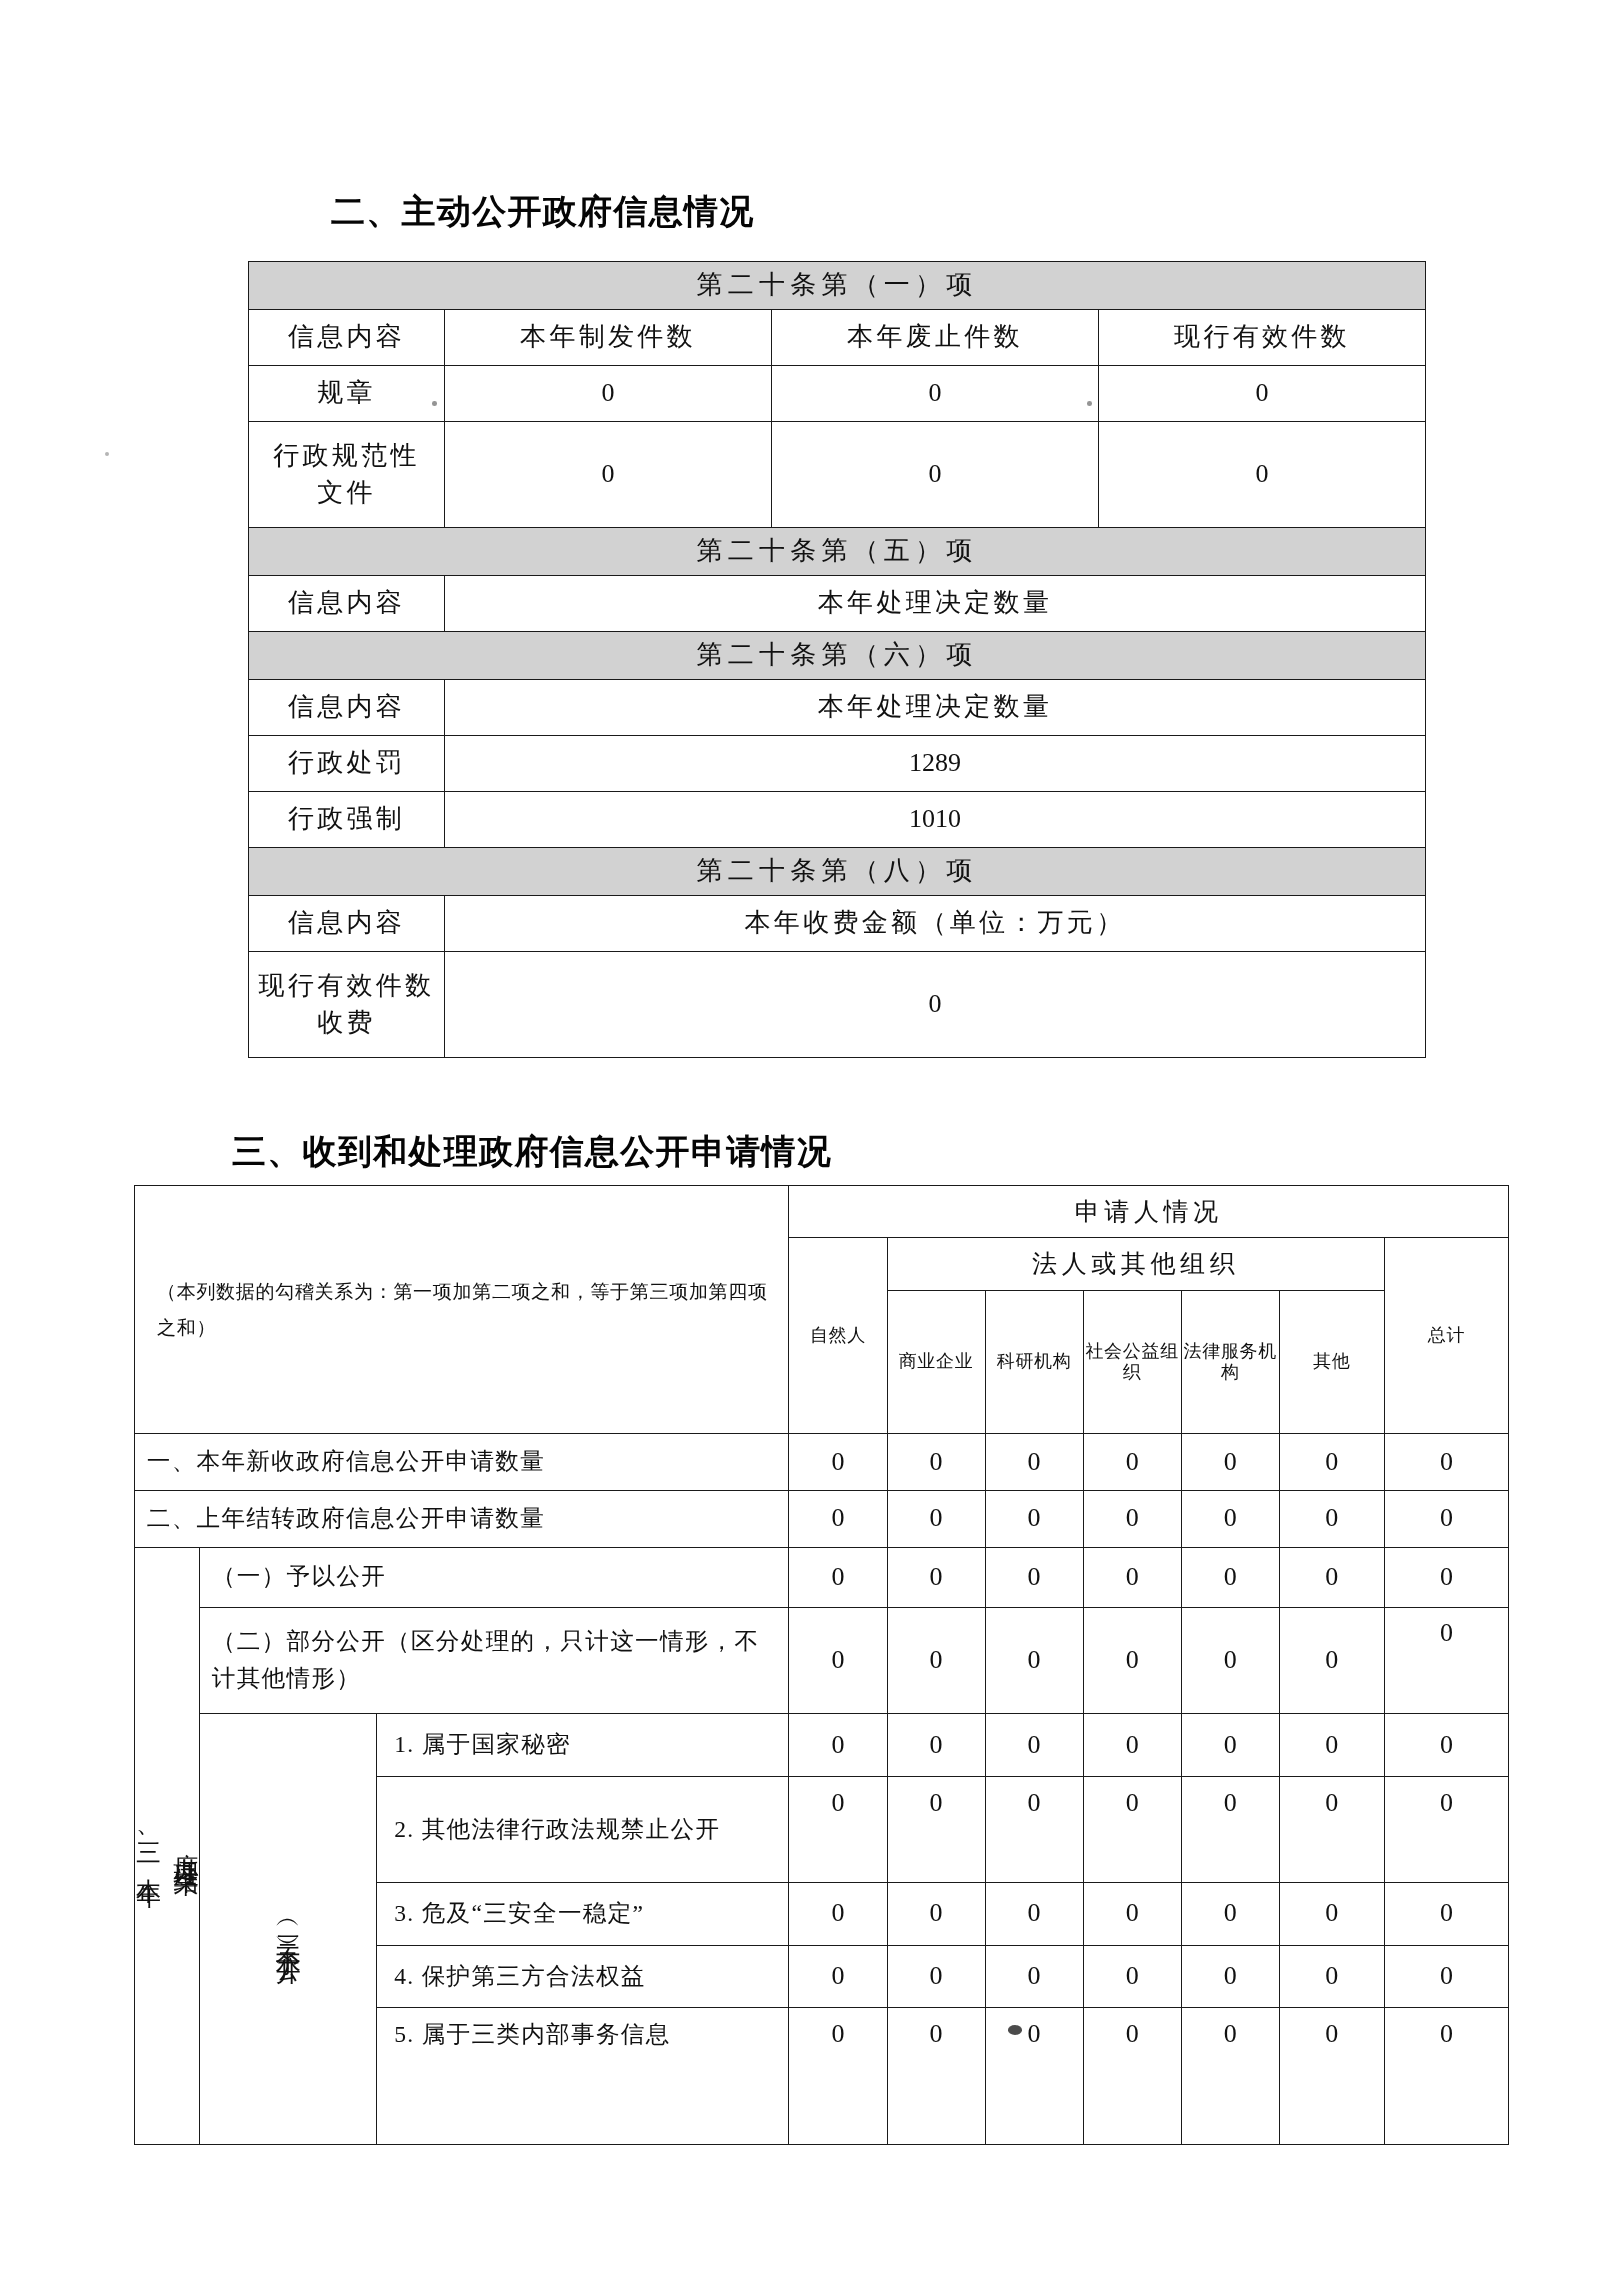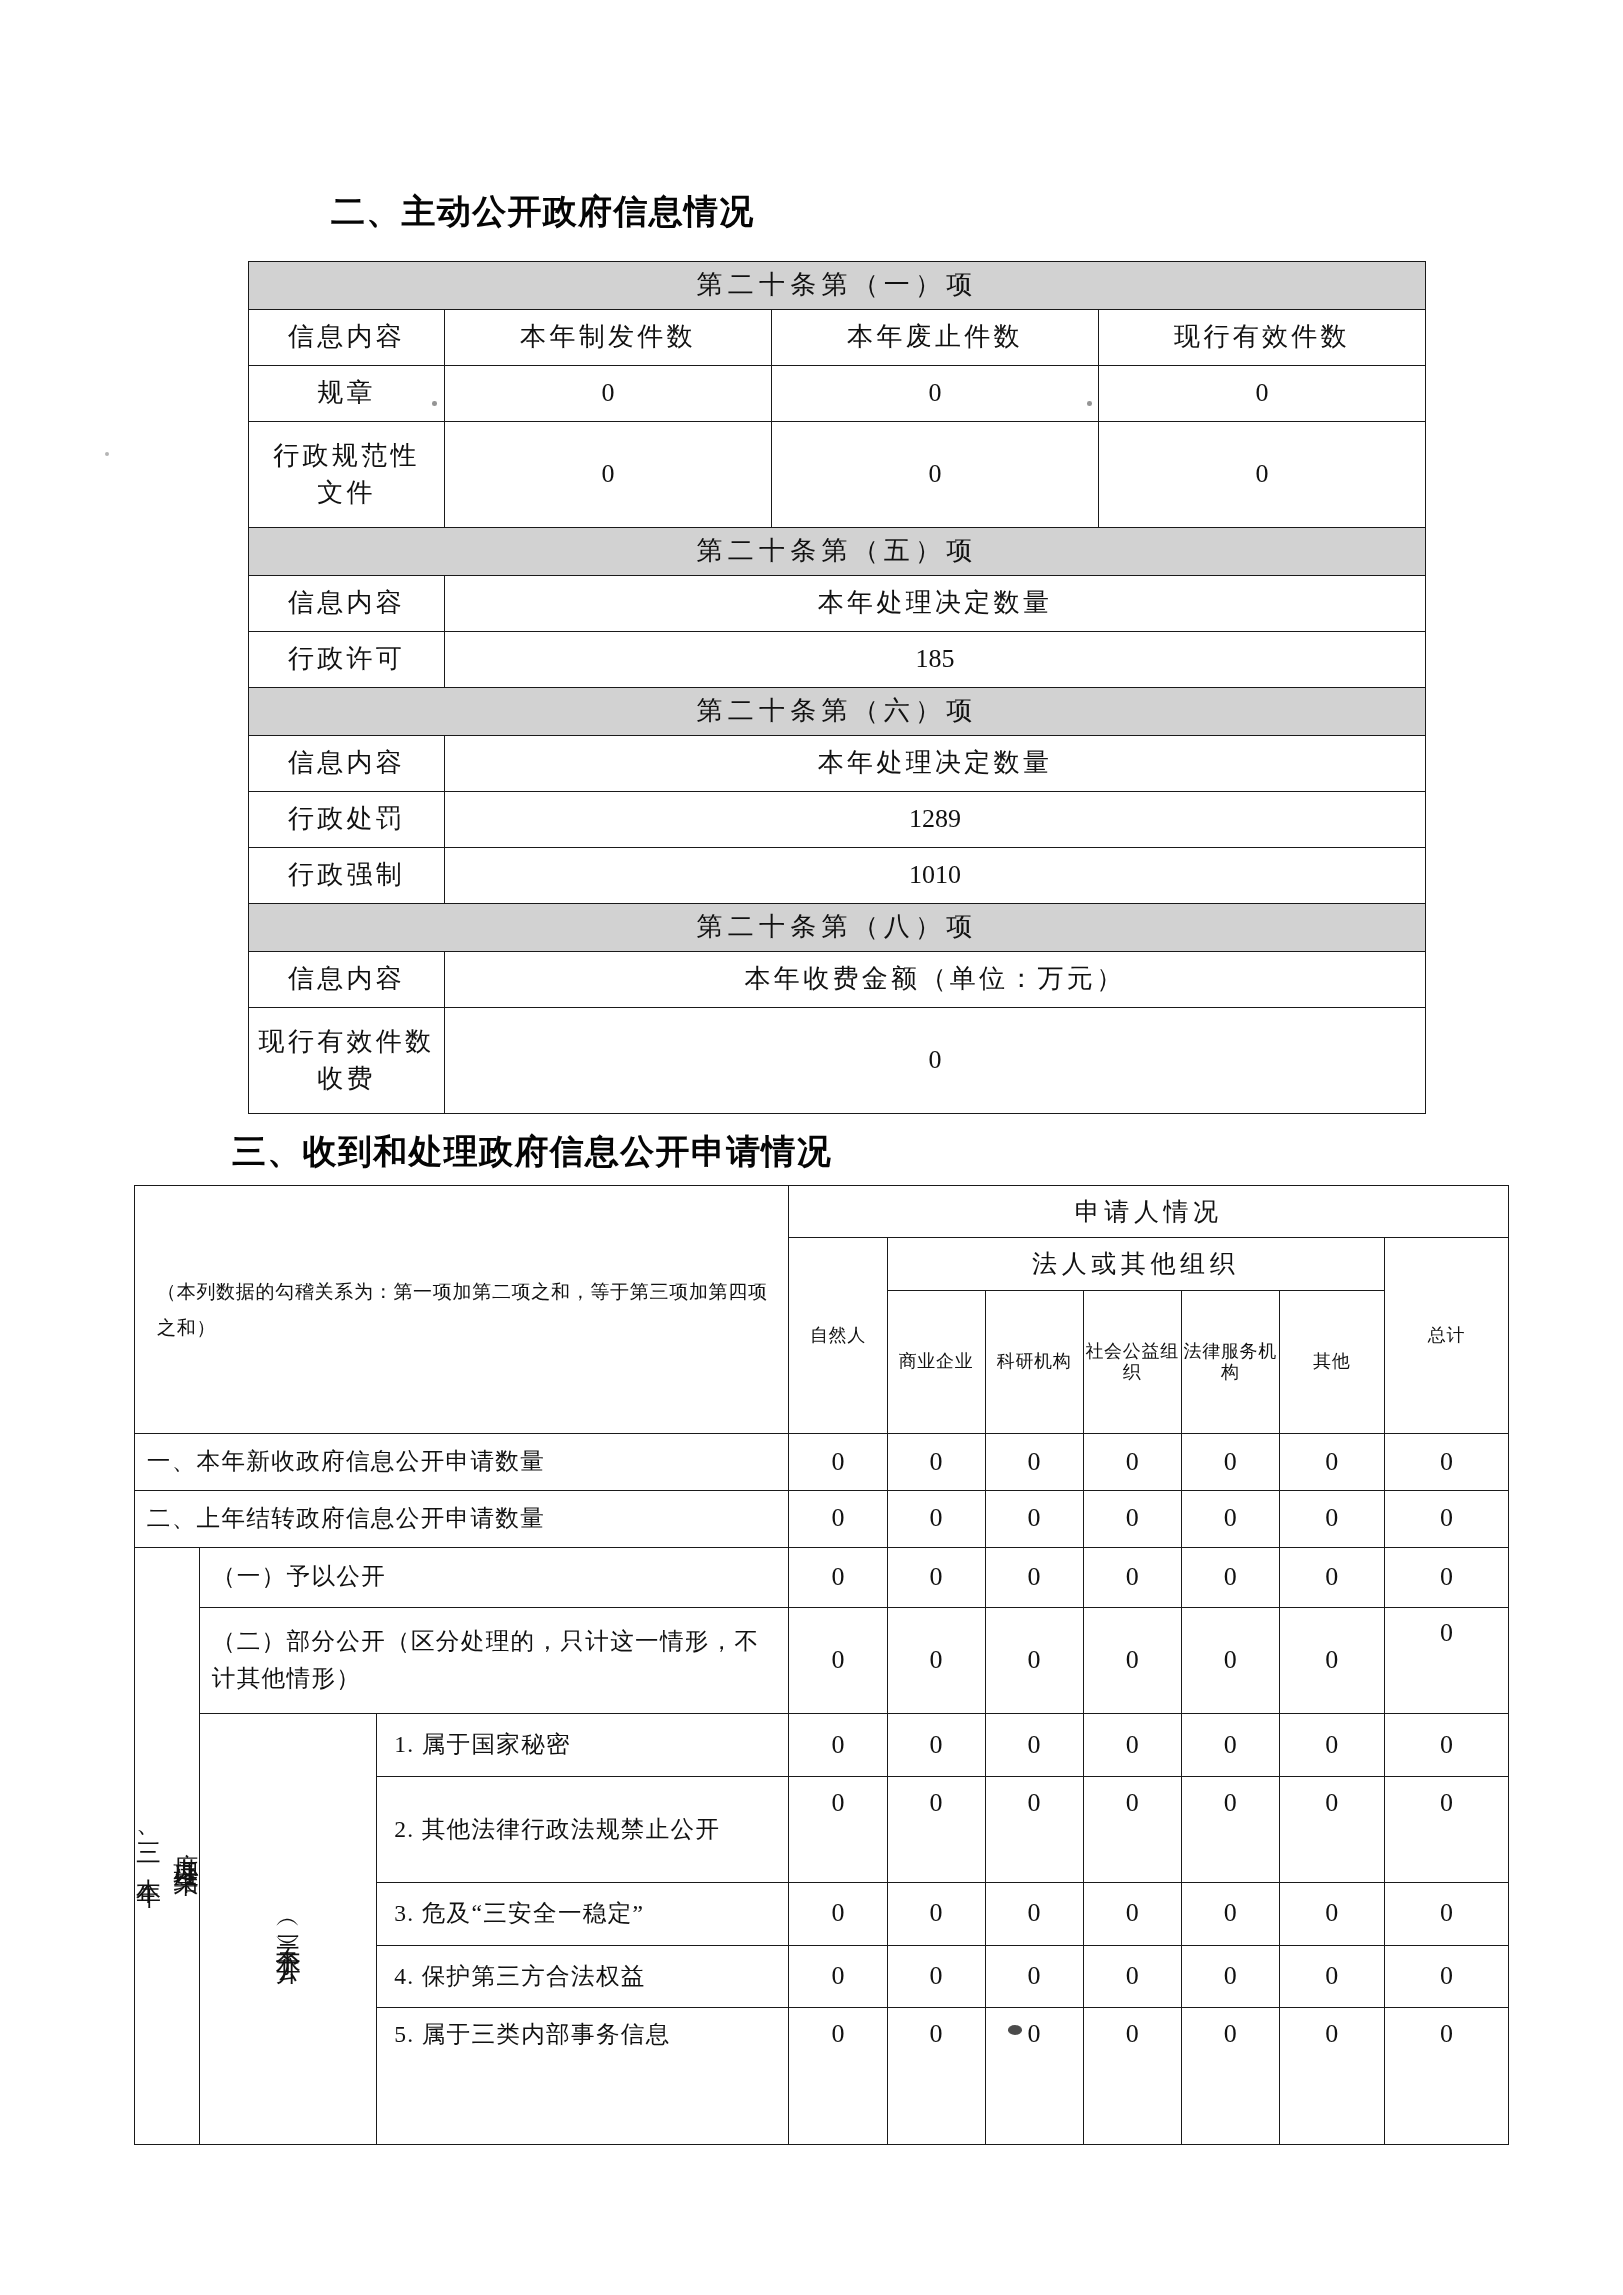--- a/index.html
+++ b/index.html
@@ -181,24 +181,20 @@
         <td class="h-tall num">0</td>
       </tr>
 
       <tr>
         <td class="band" colspan="4">第二十条第（五）项</td>
       </tr>
       <tr>
         <td class="h-1line rowlabel">信息内容</td>
         <td class="h-1line rowlabel" colspan="3">本年处理决定数量</td>
       </tr>
-      <tr>
-        <td class="h-1line rowlabel">行政许可</td>
-        <td class="h-1line num" colspan="3">185</td>
-      </tr>
 
       <tr>
         <td class="band" colspan="4">第二十条第（六）项</td>
       </tr>
       <tr>
         <td class="h-1line rowlabel">信息内容</td>
         <td class="h-1line rowlabel" colspan="3">本年处理决定数量</td>
       </tr>
       <tr>
         <td class="h-1line rowlabel">行政处罚</td>

